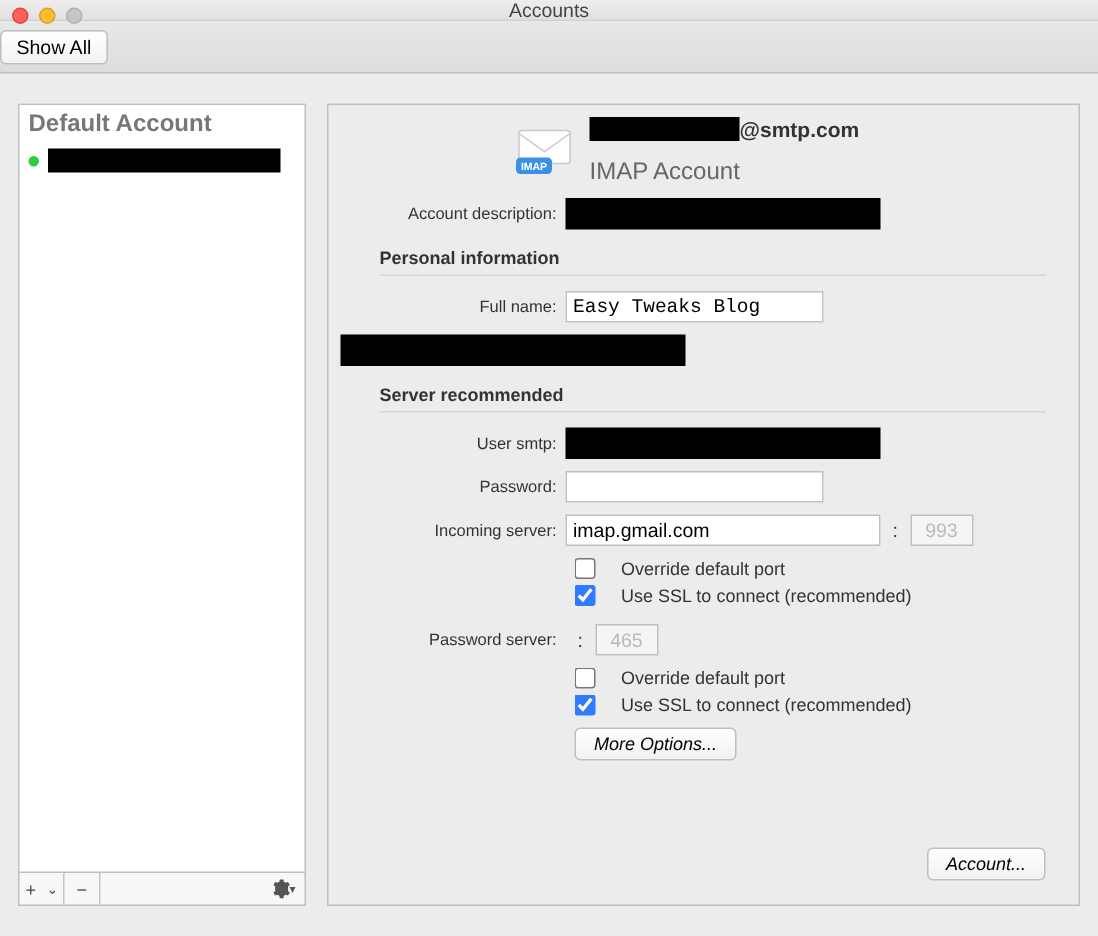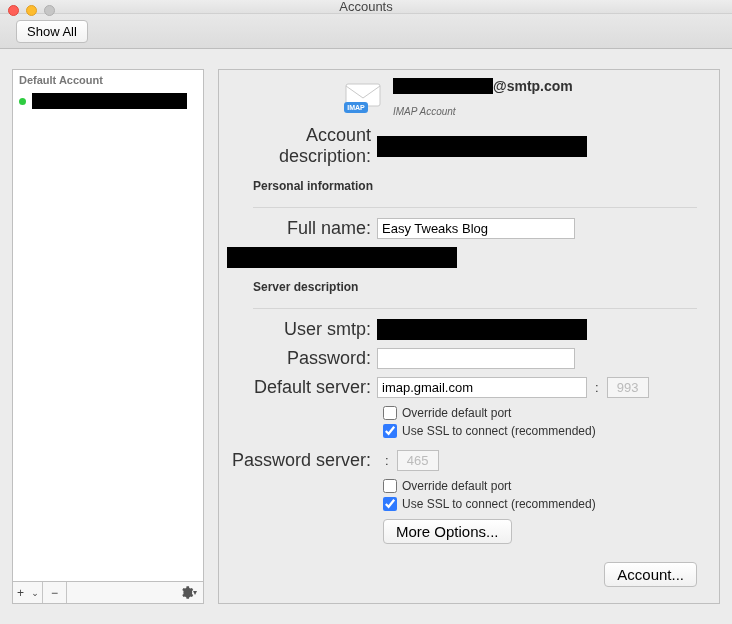--- a/index.html
+++ b/index.html
@@ -34,21 +34,21 @@
       border-radius: 50%;
       display: inline-block;
     }
     .light-red { background: #ff5f57; border: 0.5px solid #e1493f; }
     .light-yellow { background: #febc2e; border: 0.5px solid #e0a027; }
     .light-green { background: #c6c6c6; border: 0.5px solid #b0b0b0; }
     .titlebar-title { font-size: 13px; color: #444; }
     .toolbar {
       background: linear-gradient(#e8e8e8, #dcdcdc);
       border-bottom: 1px solid #bdbdbd;
-      padding: 6px 16px;
+      padding: 6px 0;
       height: 35px;
     }
     .btn-showall {
       background: linear-gradient(#ffffff, #f2f2f2);
       border: 1px solid #bfbfbf;
       border-radius: 4px;
       padding: 3px 10px;
       font-size: 13px;
       cursor: pointer;
     }
@@ -63,21 +63,21 @@
       display: flex;
       flex-direction: column;
     }
     .sidebar-list {
       flex: 1;
       border: 1px solid #bfbfbf;
       background: #ffffff;
       border-radius: 0;
     }
     .sidebar-header {
-      font-size: 11px;
+      font-size: 16px;
       font-weight: 600;
       color: #777;
       padding: 4px 6px;
     }
     .sidebar-item {
       padding: 3px 6px;
       display: flex;
       align-items: center;
       gap: 6px;
     }
@@ -135,90 +135,90 @@
       position: relative;
     }
     .account-title {
       font-size: 14px;
       font-weight: 700;
       display: flex;
       align-items: center;
       gap: 0;
     }
     .account-subtitle {
-      font-size: 10px;
+      font-size: 16px;
       color: #666;
       margin-top: 12px;
-      font-style: italic;
     }
     .form-row {
       display: flex;
       align-items: center;
       margin-bottom: 8px;
     }
     .form-label {
       width: 150px;
       text-align: right;
-      font-size: 18px;
+      font-size: 11px;
       color: #333;
       padding-right: 6px;
     }
     .text-input {
       height: 21px;
       border: 1px solid #bfbfbf;
       background: #ffffff;
       padding: 0 4px;
       font-size: 13px;
       outline: none;
     }
-    .w-large { width: 198px; }
+    .w-large { width: 172px; font-family: Liberation Mono, monospace; }
     .w-server { width: 210px; }
     .port-input {
       width: 42px;
       background: #f5f5f5;
       color: #bbb;
       text-align: center;
     }
     .section-hdr {
       font-size: 12px;
       font-weight: 700;
       color: #333;
       margin: 12px 0 8px 26px;
     }
     .section-rule {
       border-bottom: 1px solid #d5d5d5;
       margin-bottom: 10px;
-      padding-bottom: 14px;
+      padding-bottom: 4px;
     }
     .checkbox-row {
       display: flex;
       align-items: center;
       font-size: 12px;
       color: #333;
       margin-left: 156px;
       margin-bottom: 4px;
-      gap: 5px;
+      gap: 17px;
     }
     input[type=checkbox] {
       width: 14px;
       height: 14px;
       accent-color: #2f7aff;
     }
     .colon {
       padding: 0 8px;
       font-size: 13px;
       color: #333;
     }
     .btn {
       background: linear-gradient(#ffffff, #f1f1f1);
       border: 1px solid #bfbfbf;
       border-radius: 4px;
       padding: 3px 12px;
-      font-size: 15px;
+      font-size: 12px;
       cursor: pointer;
+      font-style: italic;
     }
     .btn-more { margin-left: 156px; margin-top: 4px; }
     .btn-advanced {
       position: absolute;
       right: 22px;
       bottom: 16px;
     }
     .red-box-large { width: 210px; height: 21px; background:#000; }
     .red-box-sidebar { width: 155px; height: 16px; background:#000; }
     .red-box-title { width: 100px; height: 16px; background:#000; display:inline-block; }
@@ -297,34 +297,34 @@
 
     <div class="form-row">
       <div class="form-label">Full name:</div>
       <input class="text-input w-large" value="Easy Tweaks Blog" style="">
     </div>
 
     <div class="form-row">
       <div class="red-box-large" style="width:230px;"></div>
     </div>
 
-    <div class="section-hdr section-rule">Server description</div>
+    <div class="section-hdr section-rule">Server recommended</div>
 
     <div class="form-row">
       <div class="form-label">User smtp:</div>
       <div class="red-box-large"></div>
     </div>
 
     <div class="form-row">
       <div class="form-label">Password:</div>
       <input type="password" class="text-input w-large" value="" style="">
     </div>
 
     <div class="form-row">
-      <div class="form-label">Default server:</div>
+      <div class="form-label">Incoming server:</div>
       <input class="text-input w-server" value="imap.gmail.com" style="">
       <span class="colon">:</span>
       <input class="text-input port-input" disabled="" value="993" style="">
     </div>
     <div class="checkbox-row">
       <input type="checkbox" style="">
       <span>Override default port</span>
     </div>
     <div class="checkbox-row">
       <input type="checkbox" checked="" style="">

